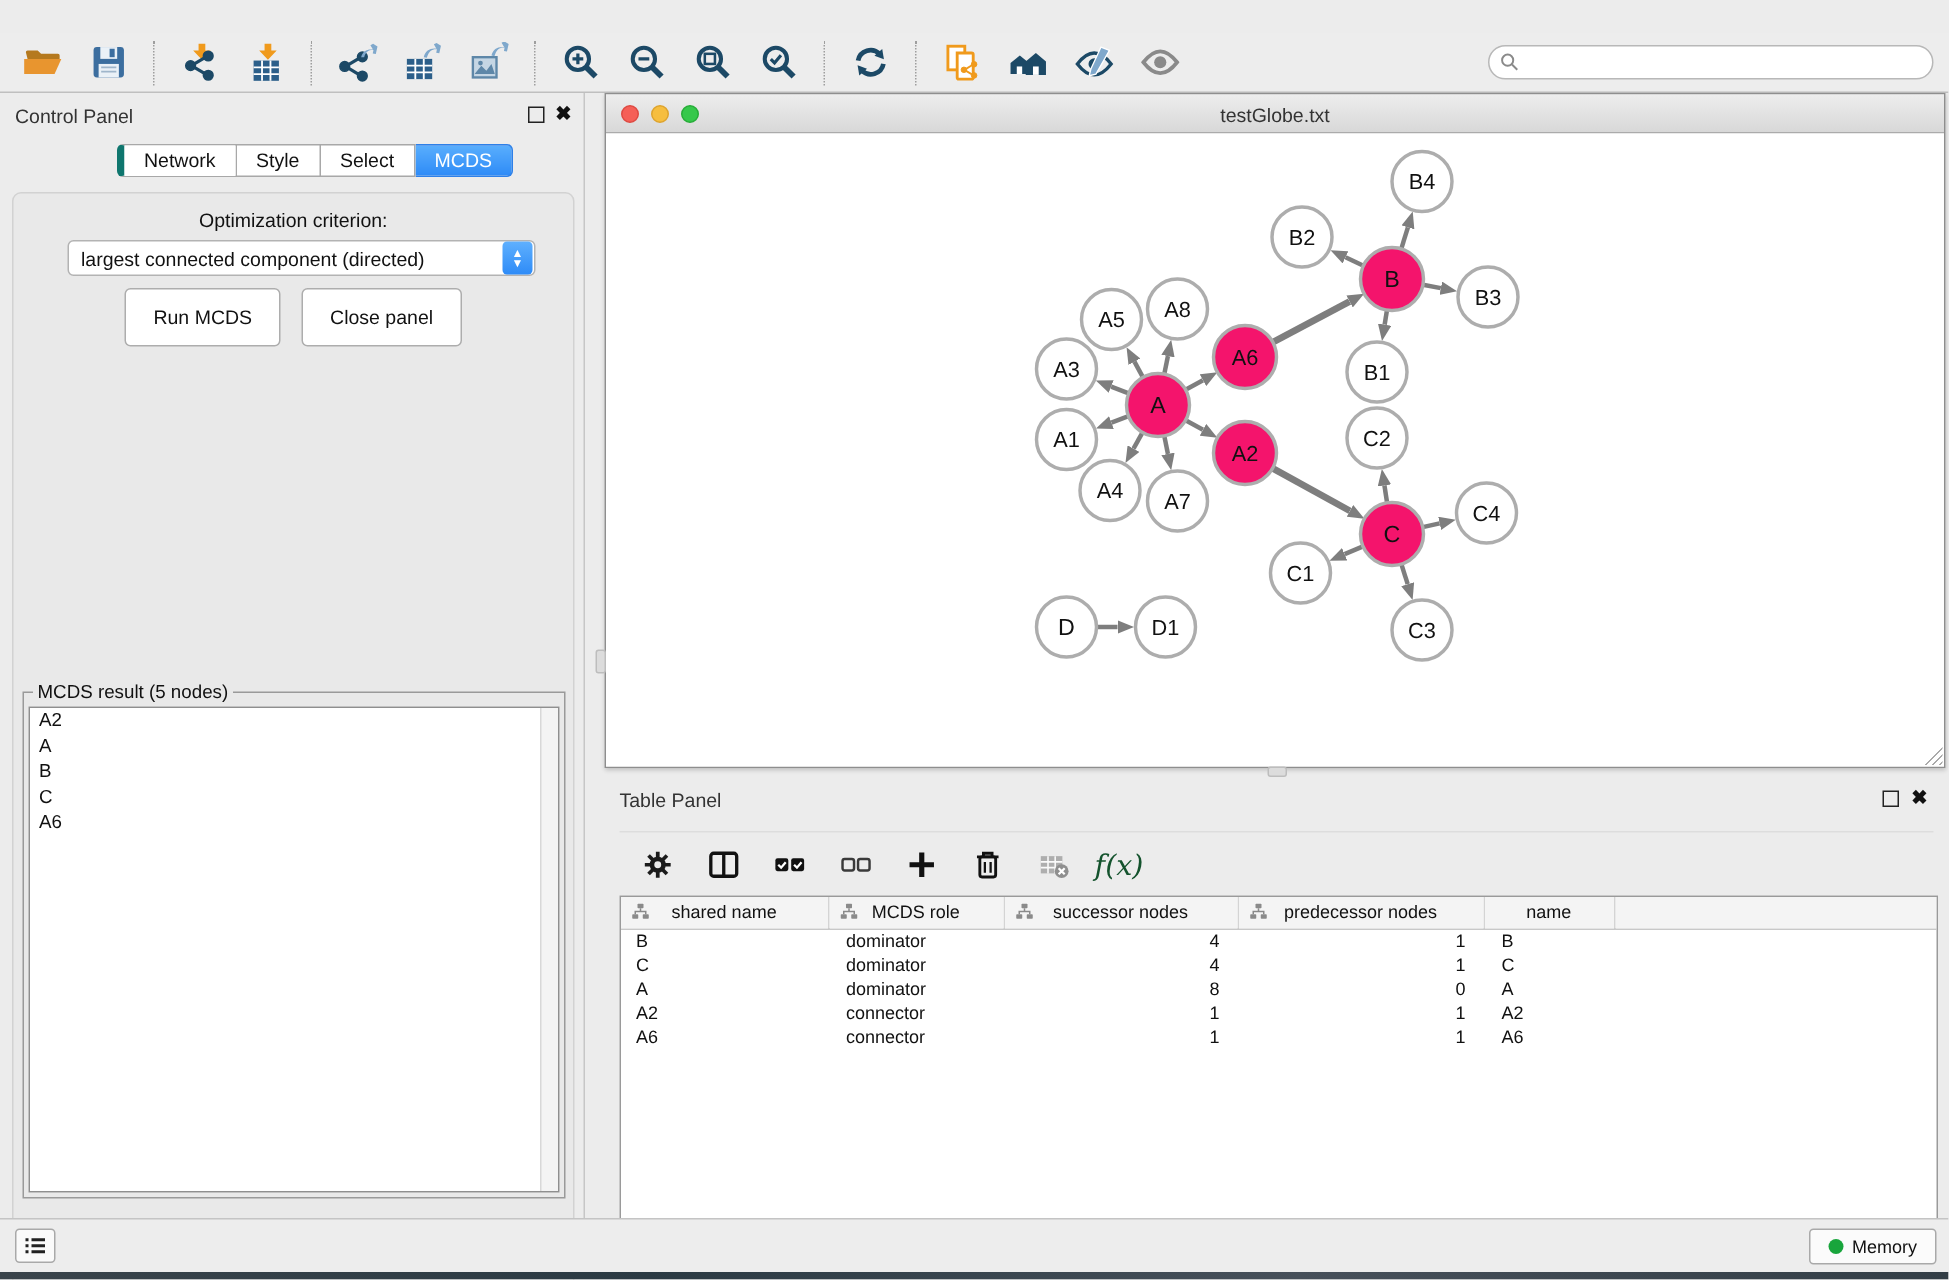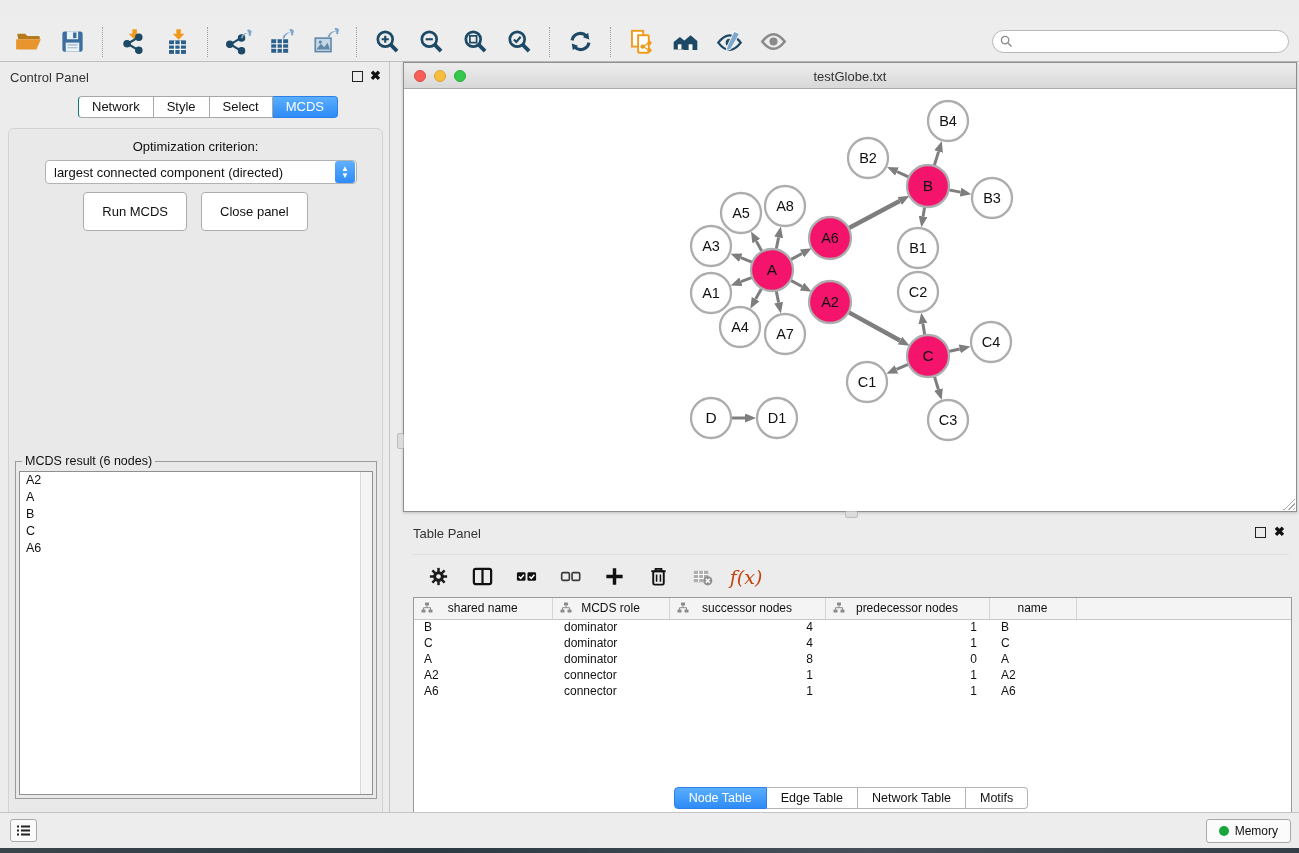--- a/index.html
+++ b/index.html
@@ -41,21 +41,21 @@
   .panel-head .panel-title { position:absolute; left:10px; top:8px; font-size:13px; color:#333; }
   .panel-head .float-btn { position:absolute; top:9px; width:11px; height:11px;
     border:1.5px solid #222; background:none; }
   .panel-head .close-btn { position:absolute; top:5px; font-size:13px; font-weight:bold;
     color:#111; background:none; border:none; line-height:17px; }
   .control-panel .float-btn { right:26px; } .control-panel .close-btn { right:8px; }
 
   .cp-tabs { position:absolute; left:78px; top:34px; display:flex; height:22px; }
   .cp-tab { border:1px solid #A8A8A8; border-left:none; background:#fff; font-size:13px;
     color:#111; padding:0 13px; height:22px; line-height:20px; cursor:default; }
-  .cp-tab:first-child { border-left:1px solid #0f766e; border-radius:4px 0 0 4px; }
+  .cp-tab:first-child { border-left:5px solid #0f766e; border-radius:4px 0 0 4px; }
   .cp-tab:last-child { border-radius:0 4px 4px 0; }
   .cp-tab.active { background:linear-gradient(#59AEFD,#2E8BF7); border-color:#2E80E8; color:#fff; }
 
   .cp-content { position:absolute; left:8px; top:66px; width:375px; height:737px;
     background:#E9E9E9; border:1px solid #D2D2D2; border-radius:6px; }
   .opt-label { position:absolute; left:0; right:0; top:10px; text-align:center; font-size:13px; color:#111; }
   .criterion-select { position:absolute; left:36px; top:31px; width:312px; height:24px;
     background:#fff; border:1px solid #B3B3B3; border-radius:4px; display:flex; align-items:center; }
   .criterion-select .sel-text { flex:1; font-size:13px; color:#111; padding-left:8px;
     white-space:nowrap; overflow:hidden; }
@@ -93,21 +93,21 @@
     background:#DCDCDC; border:1px solid #BDBDBD; border-radius:2px; }
 
   
   .table-panel { position:absolute; left:403px; top:518px; width:896px; height:294px; background:#ECECEC; }
   .table-panel .float-btn { right:33px; } .table-panel .close-btn { right:14px; }
   .tp-toolbar { position:absolute; left:10px; top:36px; right:10px; height:44px;
     border-top:1px solid #DDD; display:flex; align-items:center; gap:14px; padding-left:10px; }
   .tp-btn { width:30px; height:30px; border:none; background:none; display:flex;
     align-items:center; justify-content:center; cursor:default; }
   .tp-btn svg { width:23px; height:23px; }
-  .fx-label { font-family:"DejaVu Serif", serif; font-style:italic; font-size:19px; color:#c2410c; }
+  .fx-label { font-family:"DejaVu Serif", serif; font-style:italic; font-size:19px; color:#14532d; }
 
   .node-table-wrap { position:absolute; left:10px; top:79px; width:879px; height:241px;
     background:#fff; border:1px solid #9A9A9A; overflow:hidden; }
   table.node-table { border-collapse:collapse; table-layout:fixed; width:100%; }
   .node-table th { height:21px; background:#F4F4F4; border-bottom:1px solid #C8C8C8;
     border-right:1px solid #D4D4D4; font-weight:normal; font-size:12px; color:#111;
     position:relative; text-align:center; }
   .node-table th:last-child { border-right:none; }
   .node-table th .col-icon { position:absolute; left:7px; top:4px; width:12px; height:12px; }
   .node-table td { height:16px; font-size:12px; color:#111; padding:0 12px; white-space:nowrap; }
@@ -324,21 +324,21 @@
         <span class="spinner">
             <span>▲</span>
             <span>▼</span>
           </span>
       </div>
       <div class="cp-buttons">
         <button class="cp-btn">Run MCDS</button>
         <button class="cp-btn">Close panel</button>
       </div>
       <fieldset class="mcds-fieldset">
-        <legend>MCDS result (6 nodes)</legend>
+        <legend>MCDS result (5 nodes)</legend>
         <div class="mcds-list">
           <div id="mcds-items">
               <div class="mcds-item">A2</div>
               <div class="mcds-item">A</div>
               <div class="mcds-item">B</div>
               <div class="mcds-item">C</div>
               <div class="mcds-item">A6</div>
             </div>
           <div class="scroll-track"></div>
         </div>
@@ -627,26 +627,20 @@
               <td class="al">A6</td>
               <td class="al">connector</td>
               <td class="ar">1</td>
               <td class="ar">1</td>
               <td class="al">A6</td>
               <td></td>
             </tr>
           </tbody>
       </table>
     </div>
-    <div class="tp-tabs" id="tp-tabs">
-        <button class="tp-tab active">Node Table</button>
-        <button class="tp-tab">Edge Table</button>
-        <button class="tp-tab">Network Table</button>
-        <button class="tp-tab">Motifs</button>
-      </div>
   </div>
 
   <div class="statusbar">
     <button class="status-left-btn">
       <svg viewBox="0 0 15 15">
         <g fill="#222">
             <rect x="1" y="2.5" width="2" height="2"></rect>
             <rect x="1" y="6.5" width="2" height="2"></rect>
             <rect x="1" y="10.5" width="2" height="2"></rect>
             <rect x="5" y="2.5" width="9" height="2"></rect>

